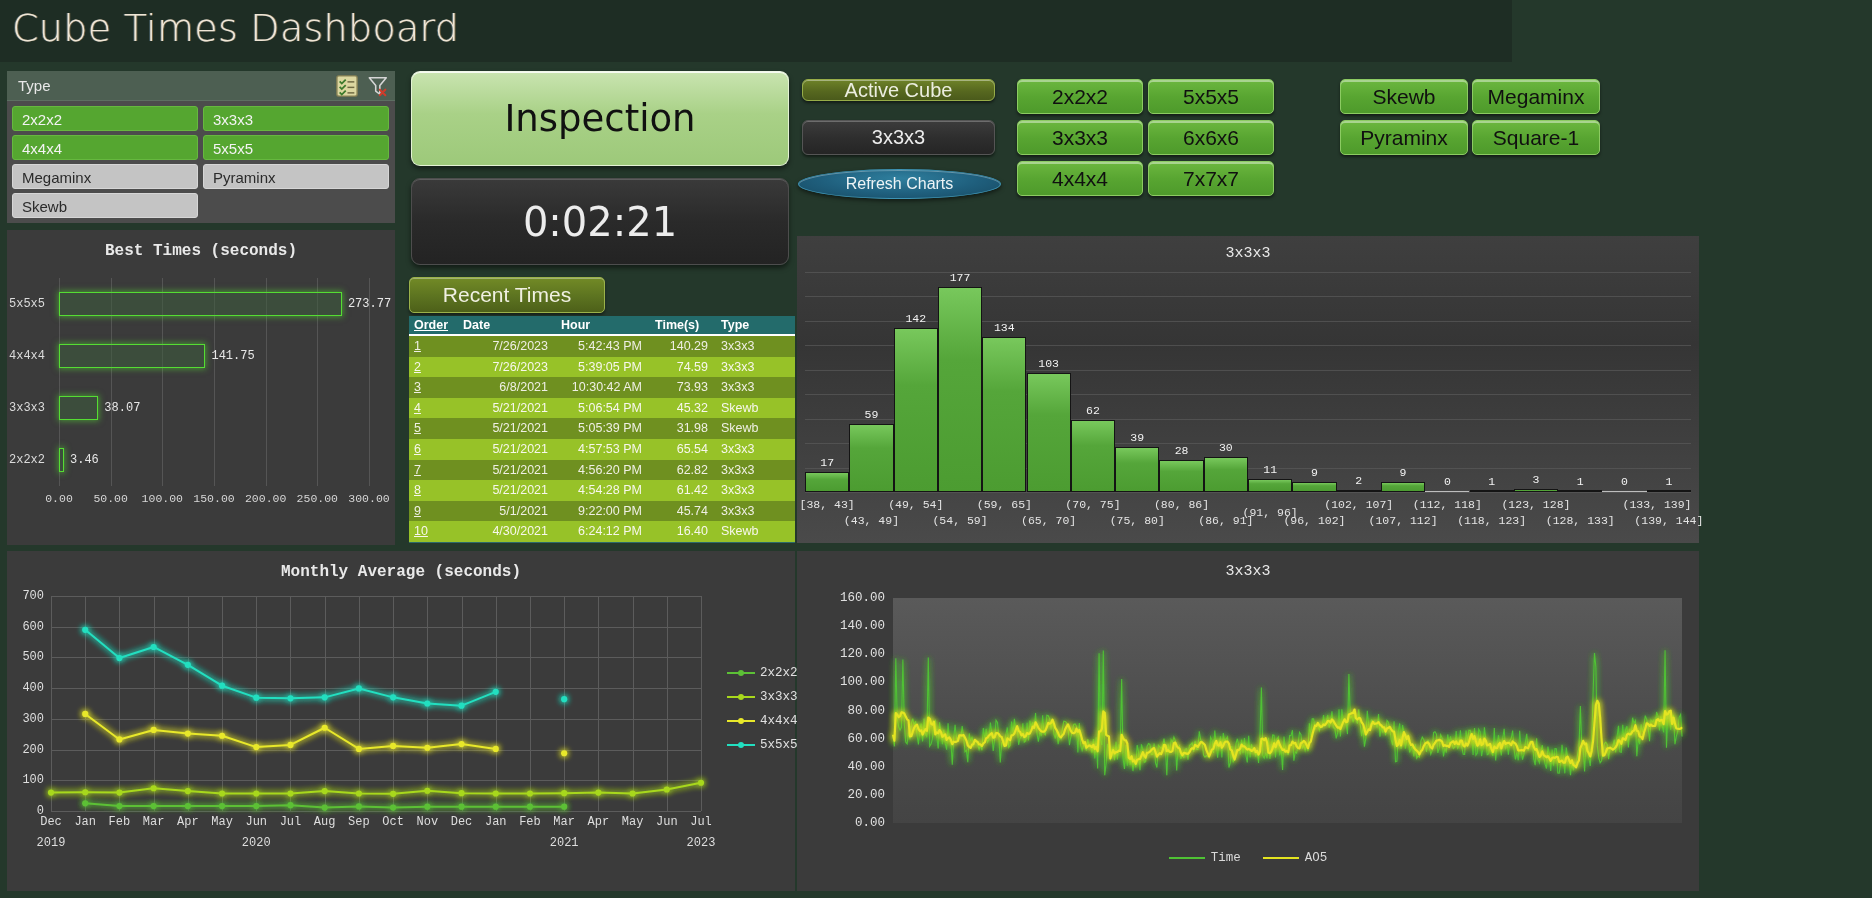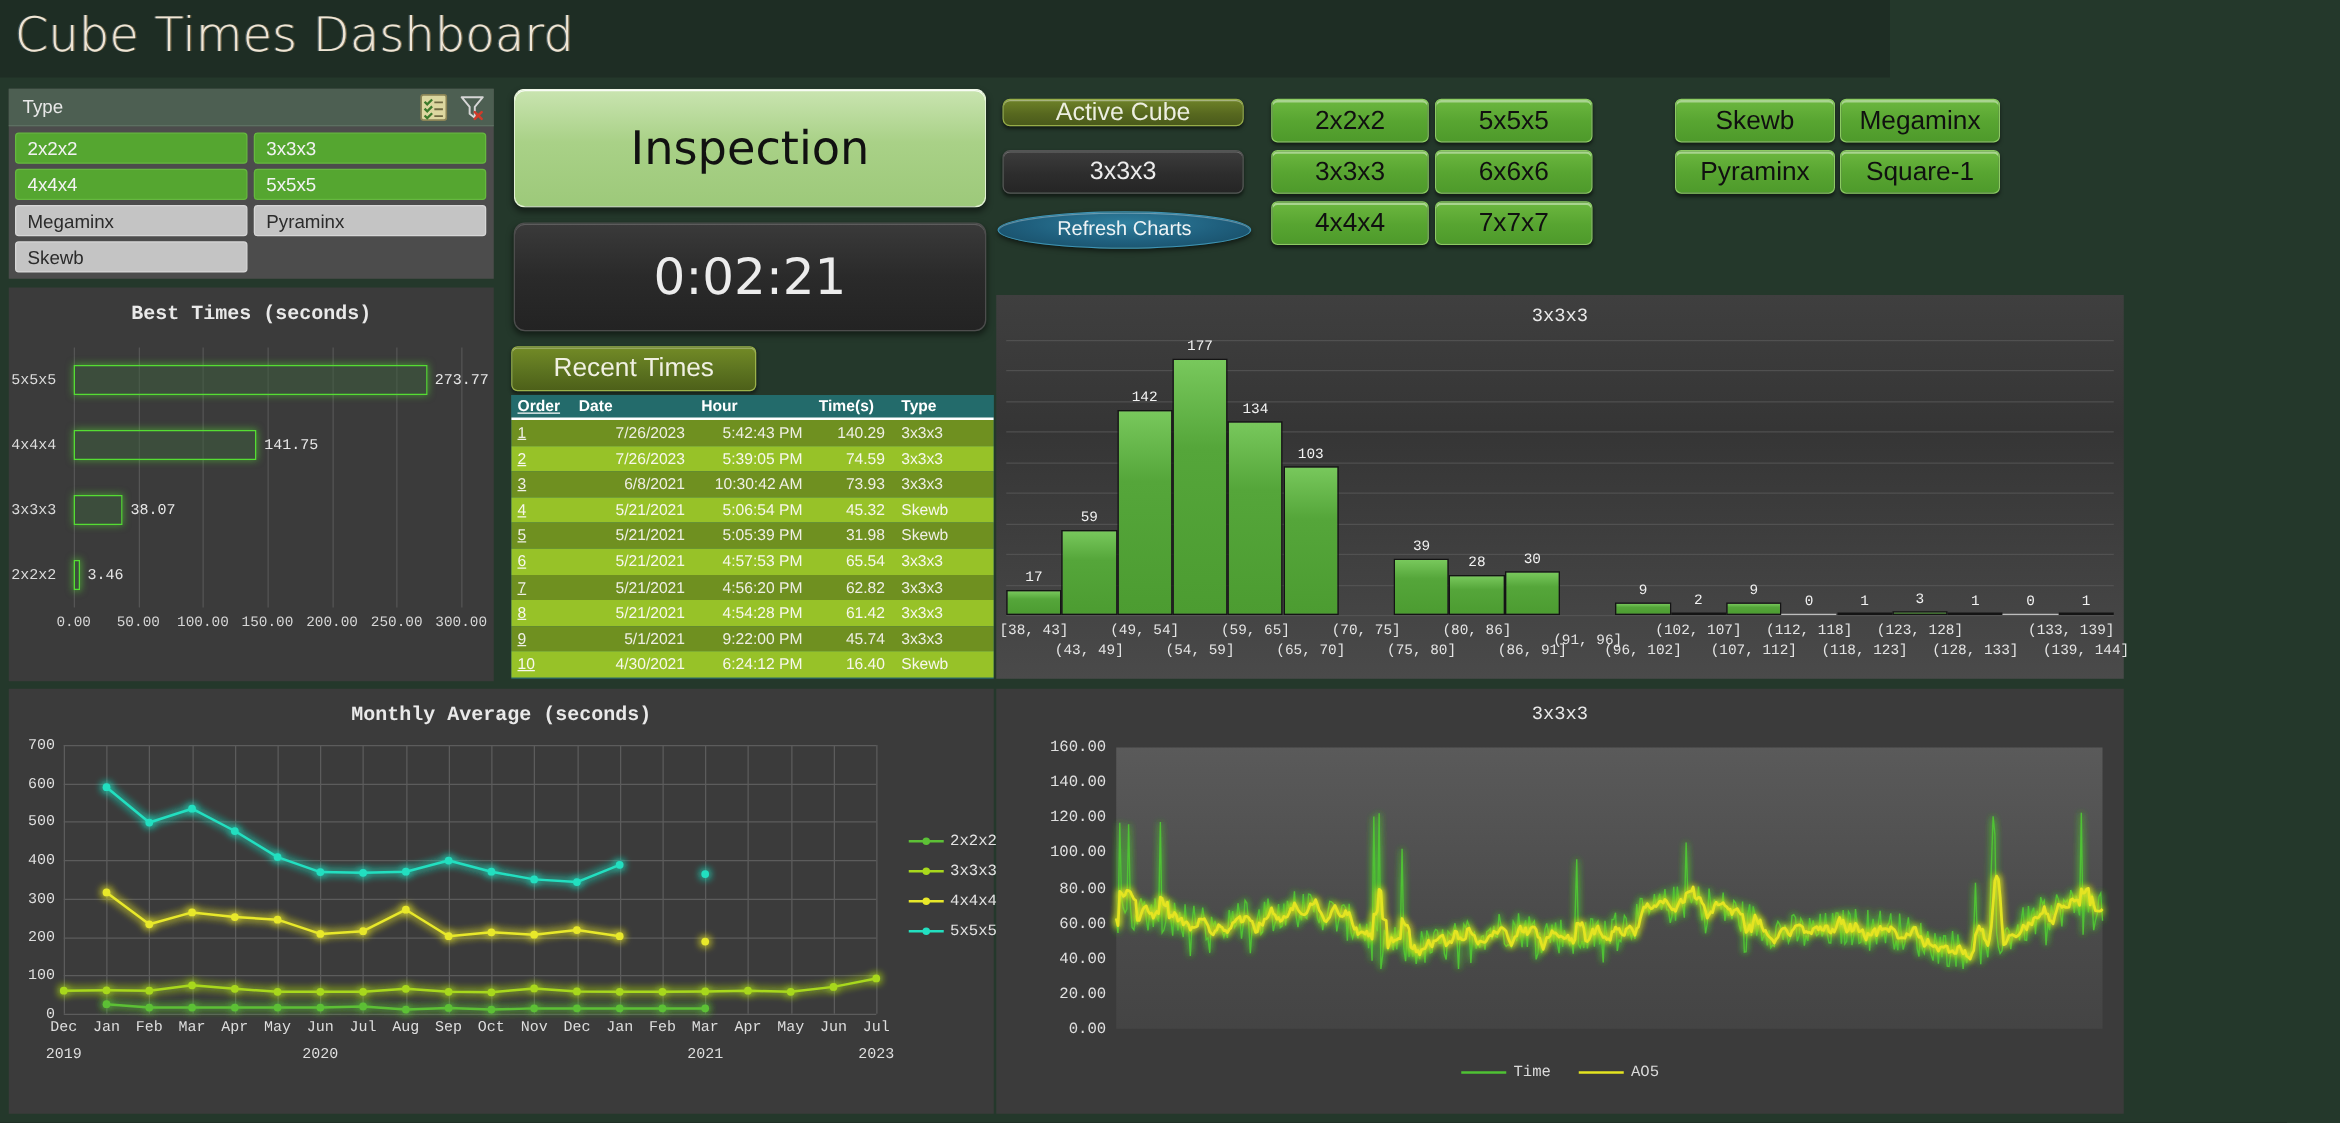--- a/index.html
+++ b/index.html
@@ -439,36 +439,44 @@
         <div class="hist-bar-wrap" style="left: 177.2px; width: 44.3px; height: 220px;">
           <div class="hist-bar" style="height: 155.158px;"></div>
           <div class="hist-lbl" style="bottom: 158.158px;">134</div>
         </div>
         <div class="hist-cat" style="left: 199.35px; top: 226px;">(59, 65]</div>
         <div class="hist-bar-wrap" style="left: 221.5px; width: 44.3px; height: 220px;">
           <div class="hist-bar" style="height: 119.263px;"></div>
           <div class="hist-lbl" style="bottom: 122.263px;">103</div>
         </div>
         <div class="hist-cat" style="left: 243.65px; top: 242px;">(65, 70]</div>
+        <div class="hist-bar-wrap" style="left: 265.8px; width: 44.3px; height: 220px;">
+          <div class="hist-bar" style="height: 71.7895px;"></div>
+          <div class="hist-lbl" style="bottom: 74.7895px;">62</div>
+        </div>
         <div class="hist-cat" style="left: 287.95px; top: 226px;">(70, 75]</div>
         <div class="hist-bar-wrap" style="left: 310.1px; width: 44.3px; height: 220px;">
           <div class="hist-bar" style="height: 45.1579px;"></div>
           <div class="hist-lbl" style="bottom: 48.1579px;">39</div>
         </div>
         <div class="hist-cat" style="left: 332.25px; top: 242px;">(75, 80]</div>
         <div class="hist-bar-wrap" style="left: 354.4px; width: 44.3px; height: 220px;">
           <div class="hist-bar" style="height: 32.4211px;"></div>
           <div class="hist-lbl" style="bottom: 35.4211px;">28</div>
         </div>
         <div class="hist-cat" style="left: 376.55px; top: 226px;">(80, 86]</div>
         <div class="hist-bar-wrap" style="left: 398.7px; width: 44.3px; height: 220px;">
           <div class="hist-bar" style="height: 34.7368px;"></div>
           <div class="hist-lbl" style="bottom: 37.7368px;">30</div>
         </div>
         <div class="hist-cat" style="left: 420.85px; top: 242px;">(86, 91]</div>
+        <div class="hist-bar-wrap" style="left: 443px; width: 44.3px; height: 220px;">
+          <div class="hist-bar" style="height: 12.7368px;"></div>
+          <div class="hist-lbl" style="bottom: 15.7368px;">11</div>
+        </div>
         <div class="hist-cat" style="left: 465.15px; top: 234px;">(91, 96]</div>
         <div class="hist-bar-wrap" style="left: 487.3px; width: 44.3px; height: 220px;">
           <div class="hist-bar" style="height: 10.4211px;"></div>
           <div class="hist-lbl" style="bottom: 13.4211px;">9</div>
         </div>
         <div class="hist-cat" style="left: 509.45px; top: 242px;">(96, 102]</div>
         <div class="hist-bar-wrap" style="left: 531.6px; width: 44.3px; height: 220px;">
           <div class="hist-bar" style="height: 2.31579px;"></div>
           <div class="hist-lbl" style="bottom: 5.31579px;">2</div>
         </div>

